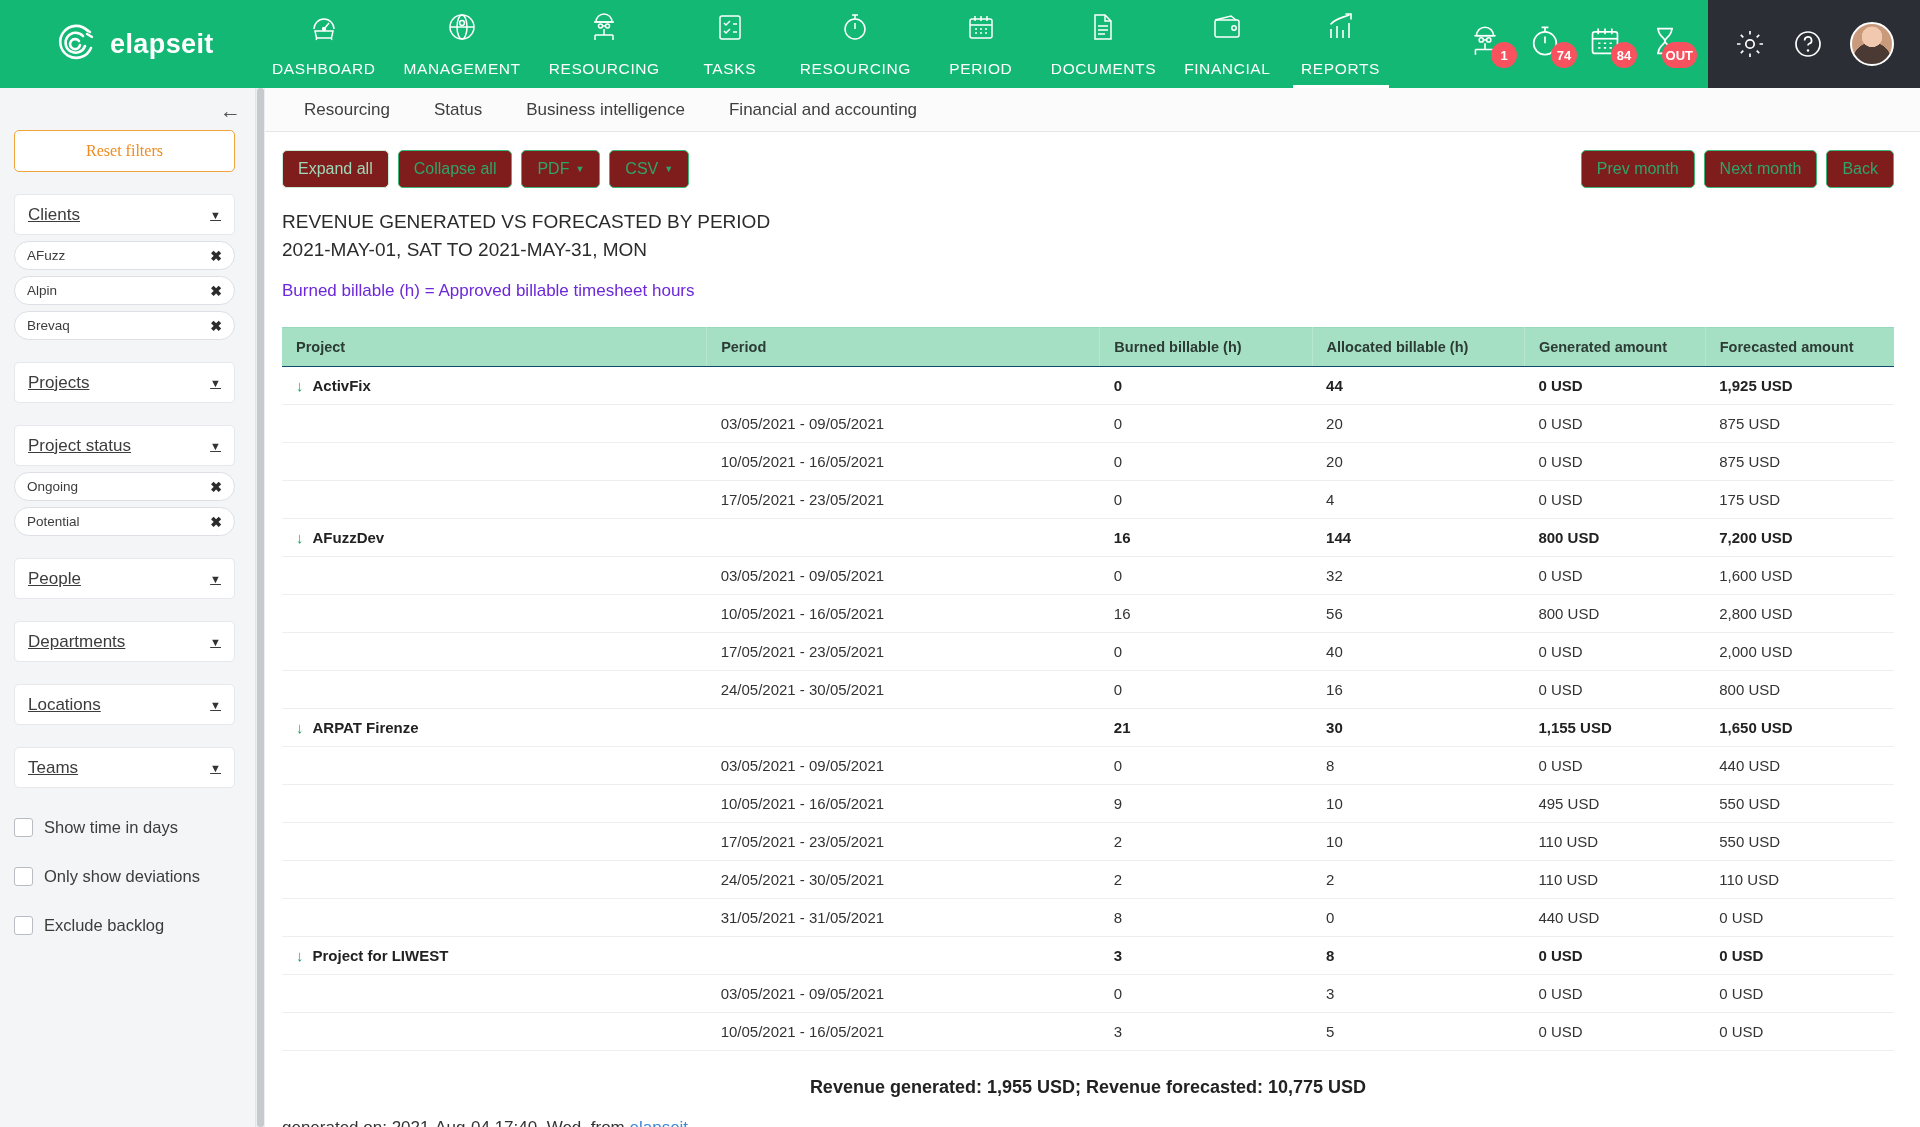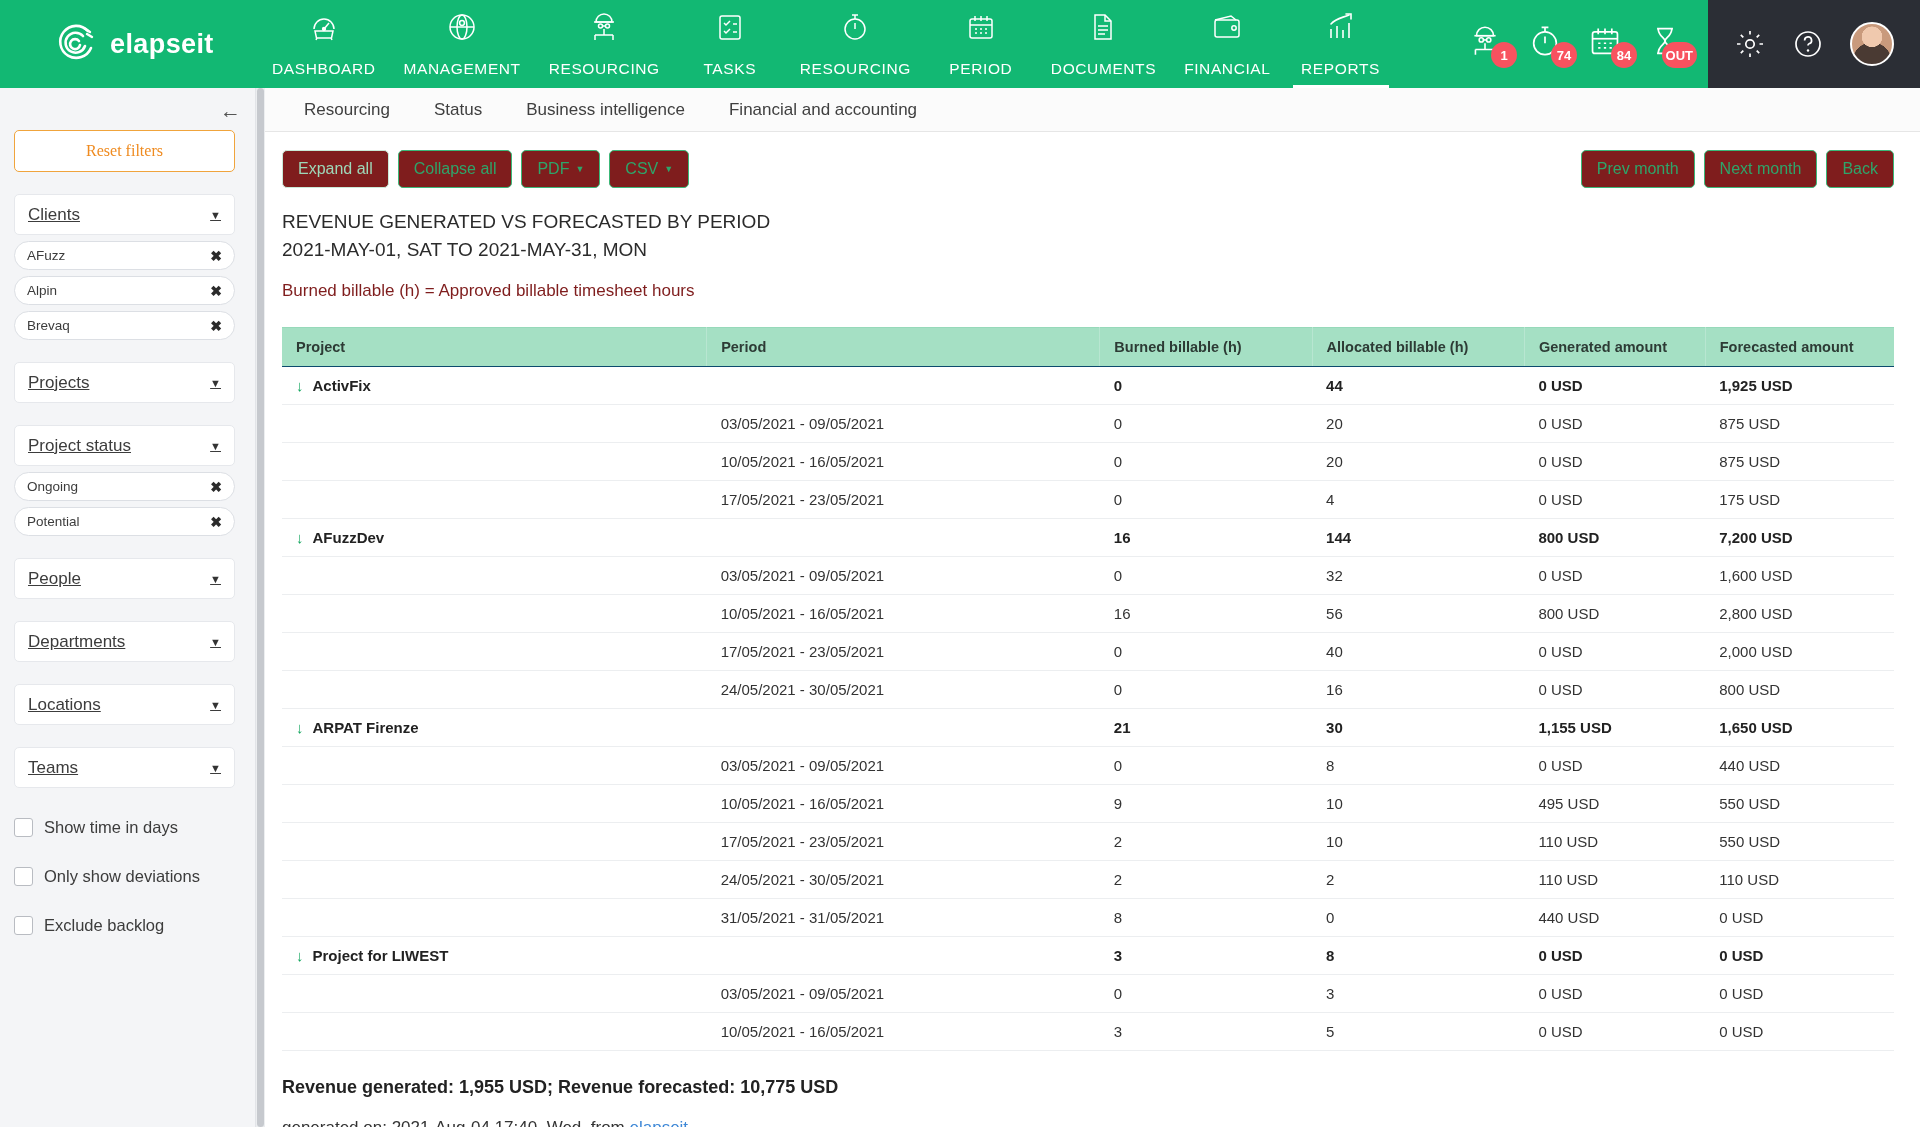--- a/index.html
+++ b/index.html
@@ -203,21 +203,21 @@
   .report-title {
     padding: 20px 26px 0 26px;
     font-size: 19px;
     color: #2b2b2b;
     line-height: 1.45;
     font-weight: 400;
   }
   .report-note {
     padding: 18px 26px 0 26px;
     font-size: 17px;
-    color: #7f1d1d;
+    color: #6d28d9;
   }
 
   table.rep {
     margin: 26px 26px 0 26px;
     width: calc(100% - 52px);
     border-collapse: collapse;
     font-size: 15px;
     table-layout: fixed;
   }
   table.rep thead th {
@@ -251,20 +251,21 @@
   .c-burned  { width: 13.5%; }
   .c-alloc   { width: 13.5%; }
   .c-gen     { width: 11.5%; }
   .c-fore    { width: 12%; }
 
   .summary {
     padding: 26px 26px 0 26px;
     font-size: 18px;
     font-weight: bold;
     color: #222;
+    text-align: center;
   }
   .genline {
     padding: 20px 26px 0 26px;
     font-size: 17px;
     color: #333;
   }
   .genline a { color: #3d87d6; text-decoration: none; cursor: pointer; }
 
   .vscroll {
     position: absolute;

